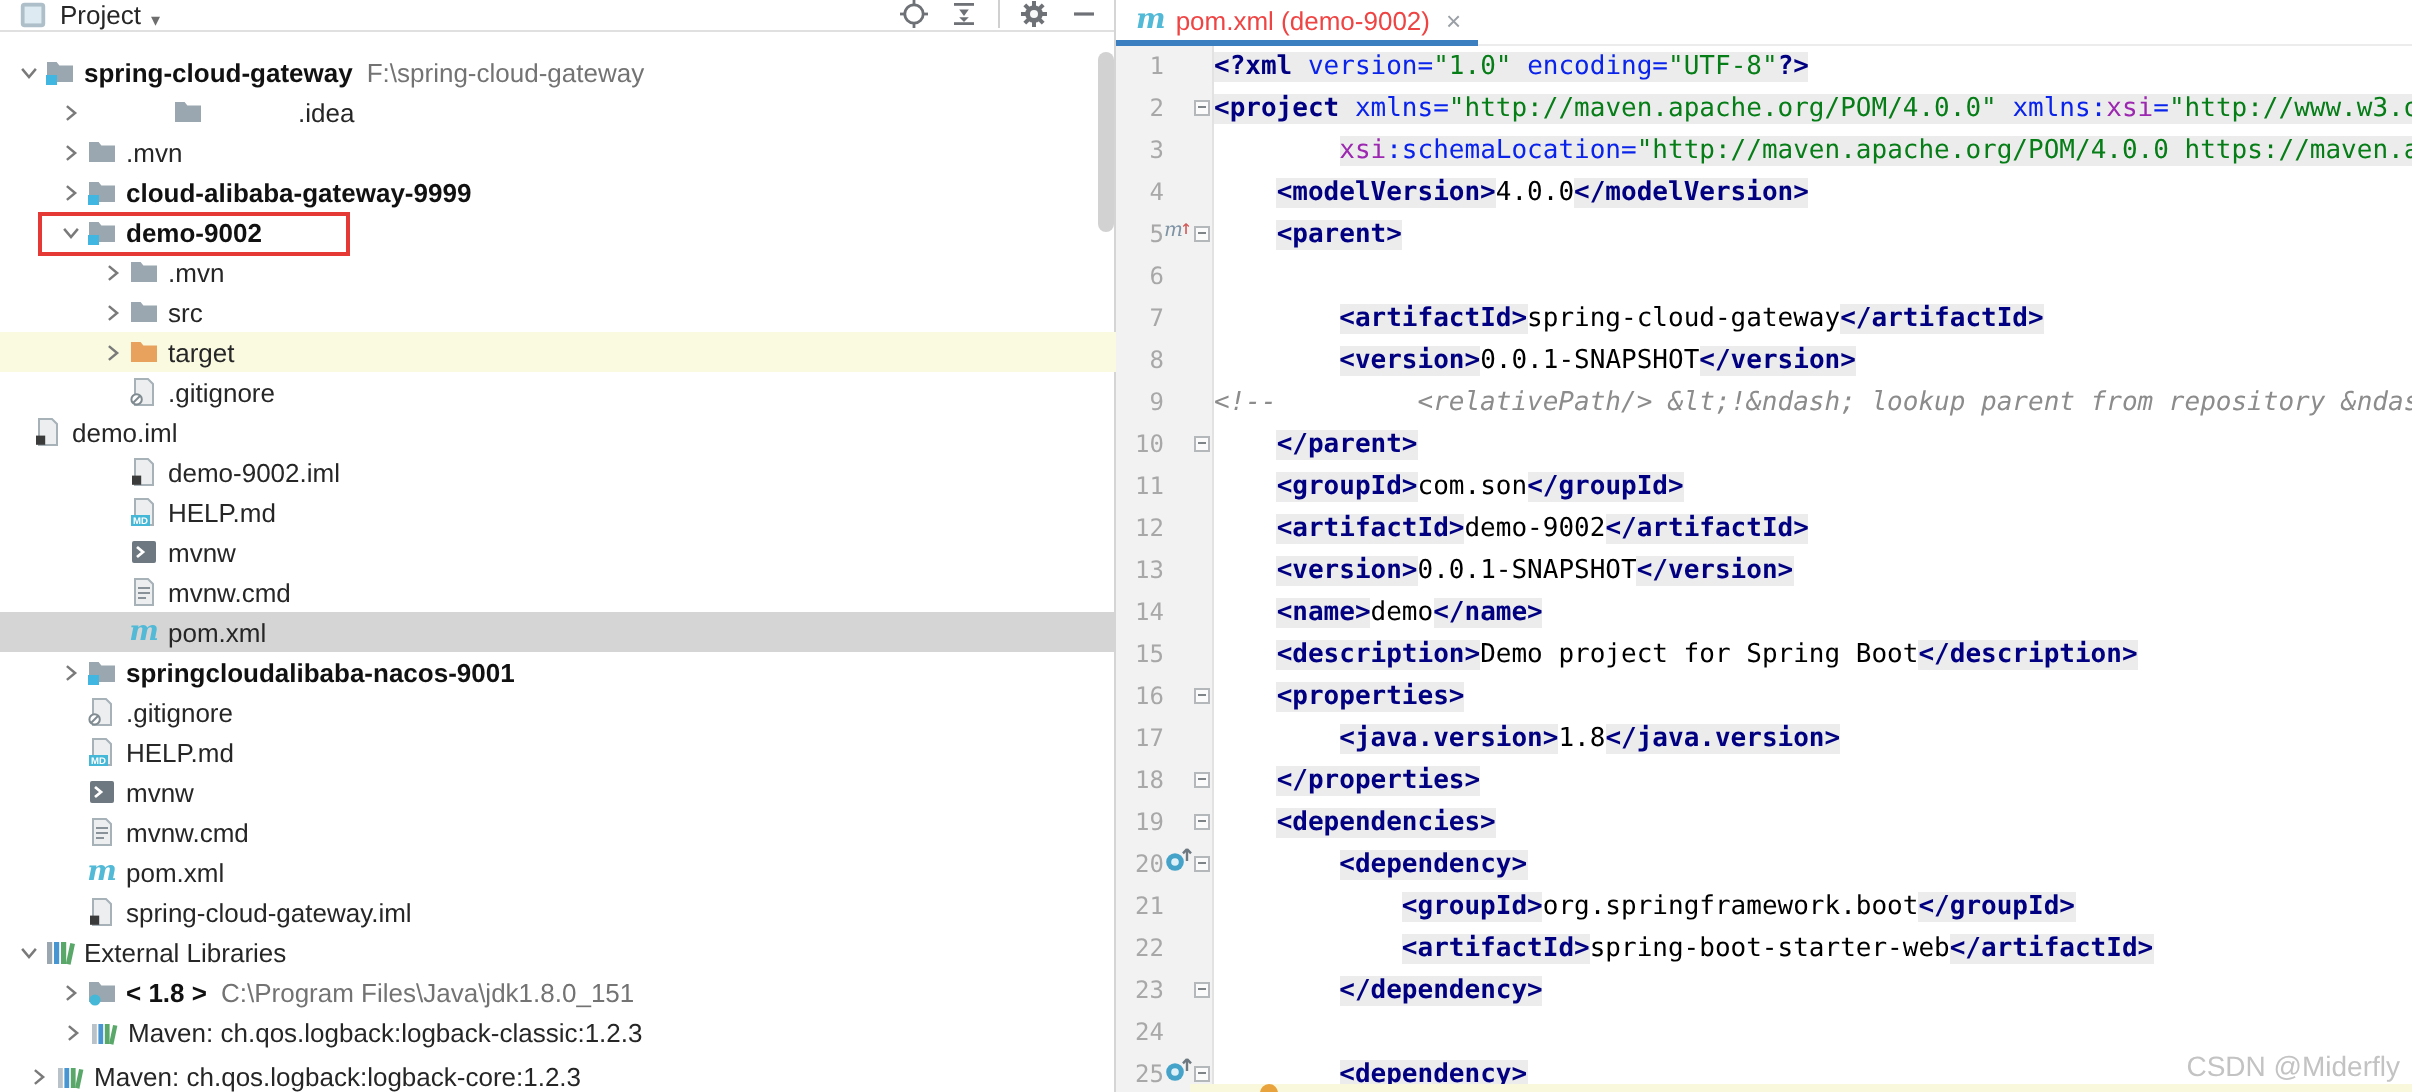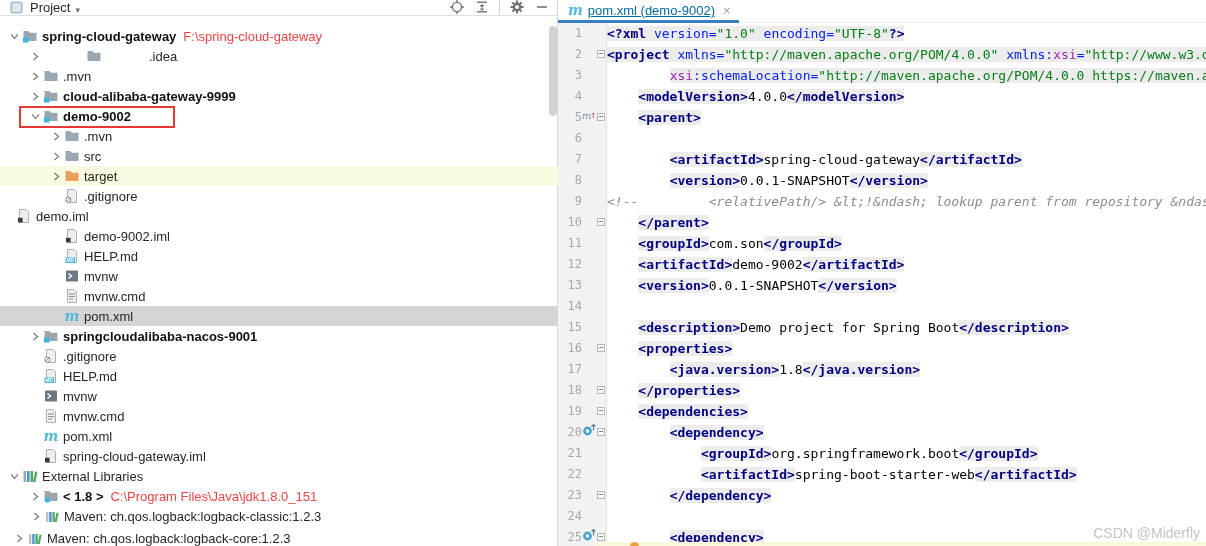--- a/index.html
+++ b/index.html
@@ -18,31 +18,31 @@
   .hicon{width:16px;height:16px;display:inline-flex;align-items:center;justify-content:center;}
   .hdivider{width:1px;height:14px;background:#D0D0D0;}
   #tree{position:absolute;left:0;top:26px;right:0;}
   .tree-row{position:relative;height:20px;display:flex;align-items:center;font-size:13px;color:#262626;width:558px;box-sizing:border-box;}
   .tree-row.selected{background:#D5D5D5;}
   .tree-row.highlight{background:#FAFAE1;}
   .tree-row .chev{width:16px;height:16px;flex:0 0 16px;display:inline-flex;align-items:center;justify-content:center;}
   .tree-row .ticon{width:16px;height:16px;flex:0 0 16px;margin-right:4px;display:inline-flex;align-items:center;justify-content:center;}
   .tree-row .lbl{white-space:nowrap;}
   .tree-row .lbl.b{font-weight:700;color:#111;}
-  .tree-row .tpath{color:#ef4444;margin-left:7px;white-space:nowrap;font-size:13px;}
+  .tree-row .tpath{color:#737373;margin-left:7px;white-space:nowrap;font-size:13px;}
   .redbox{position:absolute;left:19px;top:0px;width:152px;height:18px;border:2px solid #E53935;pointer-events:none;}
   #panel-scrollbar{position:absolute;left:549px;top:26px;width:8px;height:90px;background:#D2D2D2;border-radius:4px;}
   .mvn-m{font-family:"DejaVu Serif", serif;font-style:italic;font-weight:bold;color:#52B9D6;font-size:14px;line-height:14px;}
 
   
   #editor{position:absolute;left:558px;top:0;width:648px;height:546px;background:#fff;overflow:hidden;}
   #tab-bar{height:23px;display:flex;align-items:flex-start;border-bottom:1px solid #ECECEC;box-sizing:border-box;background:#fff;}
   #editor-tab{display:inline-flex;align-items:center;gap:5px;height:23px;padding:0 8px 0 10px;
     border-bottom:3px solid #3C7FC0;box-sizing:border-box;}
-  #tab-label{font-size:13px;color:#0369a1;white-space:nowrap;text-decoration:underline;}
+  #tab-label{font-size:13px;color:#ef4444;white-space:nowrap;}
   #tab-close{font-size:13px;color:#9AA0A6;margin-left:3px;}
   #gutter-bg{position:absolute;left:0;top:23px;width:48px;bottom:0;background:#F2F2F2;border-right:1px solid #E2E2E2;}
   #code-lines{position:absolute;left:0;top:23px;right:0;font-family:"DejaVu Sans Mono", monospace;font-size:13px;}
   .code-line{display:flex;height:21px;line-height:21px;}
   .ln{width:24px;flex:0 0 24px;text-align:right;color:#A8A8A8;font-size:12px;}
   .gic{width:15px;flex:0 0 15px;position:relative;}
   .gfold{width:10px;flex:0 0 10px;position:relative;}
   .foldbox{position:absolute;left:0px;top:6px;width:8px;height:8px;border:1px solid #B5B8BA;background:#FBFBFB;box-sizing:border-box;}
   .foldbox:after{content:"";position:absolute;left:1px;right:1px;top:2px;border-top:1px solid #7E8488;}
   .ctext{white-space:pre;overflow:hidden;}
@@ -536,20 +536,21 @@
         <div class="code-line">
           <span class="ln">13</span>
           <span class="gic"></span>
           <span class="gfold"></span>
           <span class="ctext"><span class="seg-plain">    </span><span class="seg-tag">&lt;version&gt;</span><span class="seg-txt">0.0.1-SNAPSHOT</span><span class="seg-tag">&lt;/version&gt;</span></span>
         </div>
         <div class="code-line">
           <span class="ln">14</span>
           <span class="gic"></span>
           <span class="gfold"></span>
+          <span class="ctext"><span class="seg-plain">    </span><span class="seg-tag">&lt;name&gt;</span><span class="seg-txt">demo</span><span class="seg-tag">&lt;/name&gt;</span></span>
         </div>
         <div class="code-line">
           <span class="ln">15</span>
           <span class="gic"></span>
           <span class="gfold"></span>
           <span class="ctext"><span class="seg-plain">    </span><span class="seg-tag">&lt;description&gt;</span><span class="seg-txt">Demo project for Spring Boot</span><span class="seg-tag">&lt;/description&gt;</span></span>
         </div>
         <div class="code-line">
           <span class="ln">16</span>
           <span class="gic"></span>

